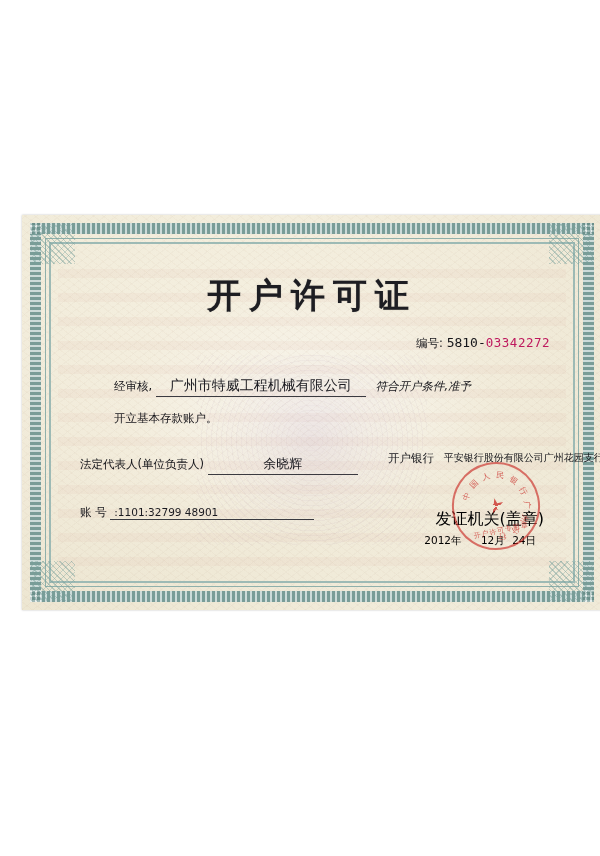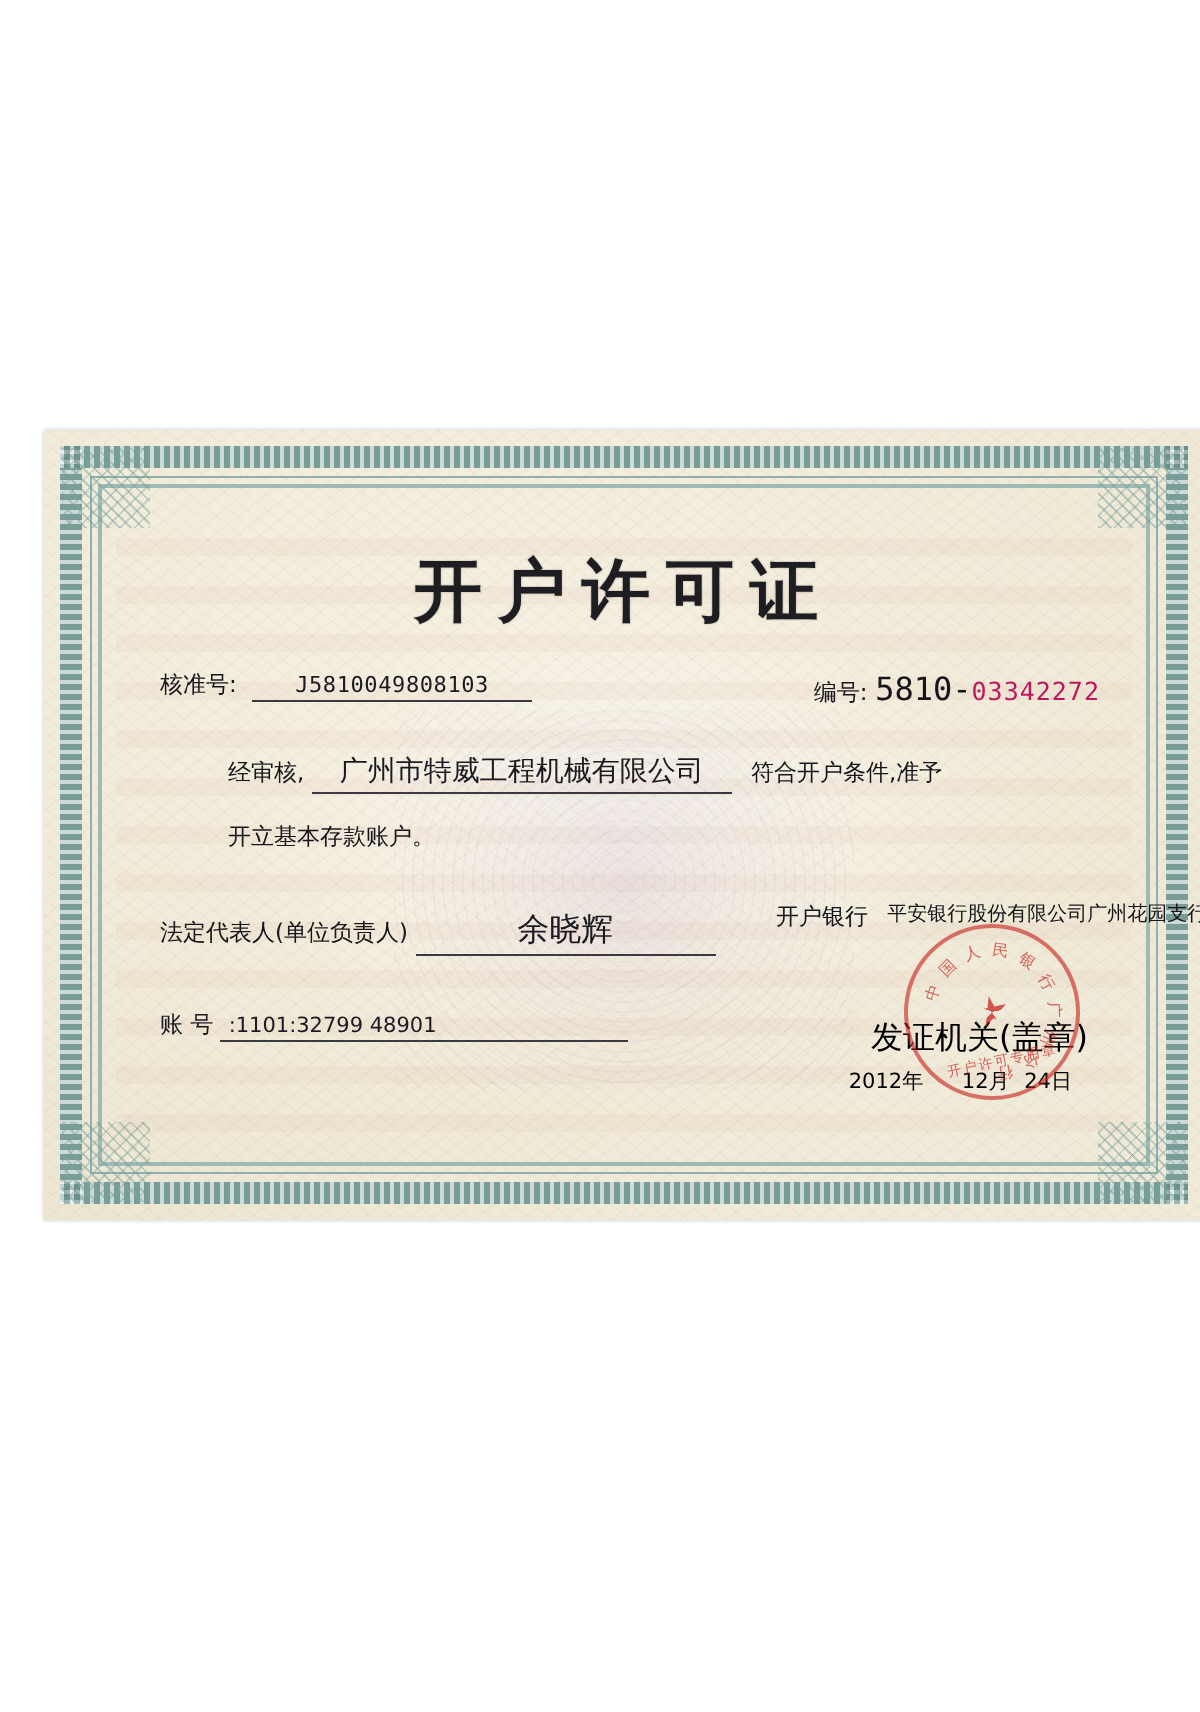--- a/index.html
+++ b/index.html
@@ -174,41 +174,41 @@
   #row-approval { left: 22px; top: 84px; }
   #row-serial   { right: 16px; top: 84px; font-size: 12px; }
   .serial-num {
     color: #be185d;
     font-family: "DejaVu Sans Mono", monospace;
     font-size: 12.5px;
     letter-spacing: 0.5px;
   }
   .serial-prefix {
     font-family: "DejaVu Sans Mono", monospace;
-    font-size: 16px;
+    font-size: 13px;
     color: #15151a;
   }
   .approval-code {
     font-family: "DejaVu Sans Mono", monospace;
     font-size: 11px;
     letter-spacing: 0.3px;
   }
 
   
   #row-main { left: 56px; top: 126px; }
   #row-main2 { left: 56px; top: 160px; }
   .company-name {
     min-width: 210px;
     font-size: 14px;
     letter-spacing: 0px;
   }
 
   
   #row-rep { left: 22px; top: 204px; }
-  .rep-name { min-width: 150px; font-size: 16px; }
+  .rep-name { min-width: 150px; font-size: 13px; }
   #row-bank { left: 330px; top: 200px; }
   .bank-name {
     display: inline-block;
     width: 172px;
     font-size: 10px;
     line-height: 14px;
     white-space: normal;
     vertical-align: top;
     border-bottom: none;
     text-align: center;
@@ -285,34 +285,30 @@
     <div class="frame-inner2"></div>
     <div class="corner tl"></div>
     <div class="corner tr"></div>
     <div class="corner bl"></div>
     <div class="corner br"></div>
 
     <div class="content">
 
       <div class="title">开户许可证</div>
 
-      <div class="row" id="row-approval">
-        <span class="label">核准号:</span>
-        <span class="line-val approval-code" style="min-width:140px; margin-left:4px;">J5810049808103</span>
-      </div>
 
       <div class="row" id="row-serial">
         <span class="label">编号:</span>
         <span class="serial-prefix">5810-</span><span class="serial-num">03342272</span>
       </div>
 
       <div class="row" id="row-main">
         <span class="label">经审核,</span>
         <span class="line-val company-name">广州市特威工程机械有限公司</span>
-        <span class="label" style="margin-left:6px;">符合开户条件,准予</span>
+        <span class="label" style="margin-left:6px;font-style:italic;">符合开户条件,准予</span>
       </div>
 
       <div class="row" id="row-main2">
         <span class="label">开立基本存款账户。</span>
       </div>
 
       <div class="row" id="row-rep">
         <span class="label">法定代表人(单位负责人)</span>
         <span class="line-val rep-name">余晓辉</span>
       </div>

